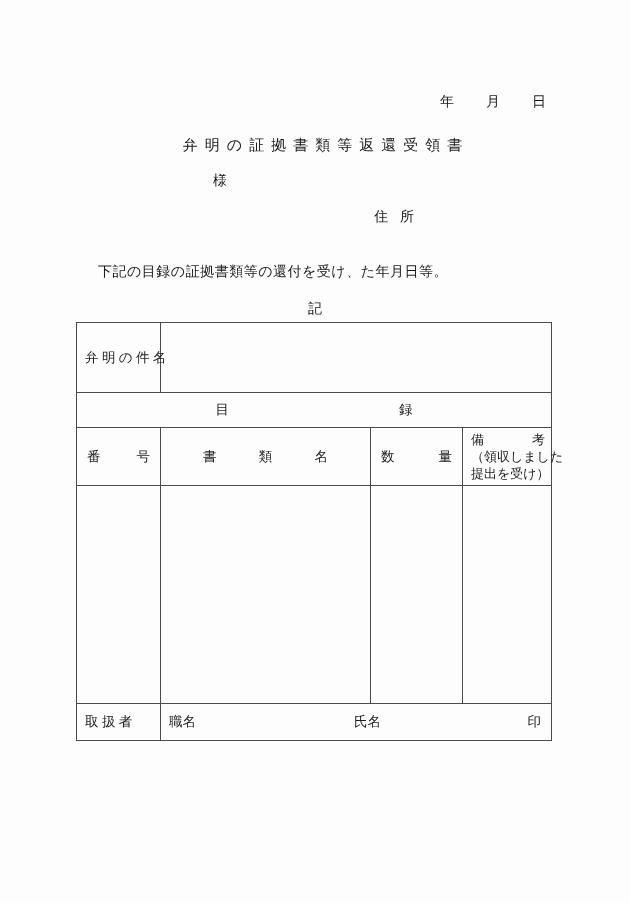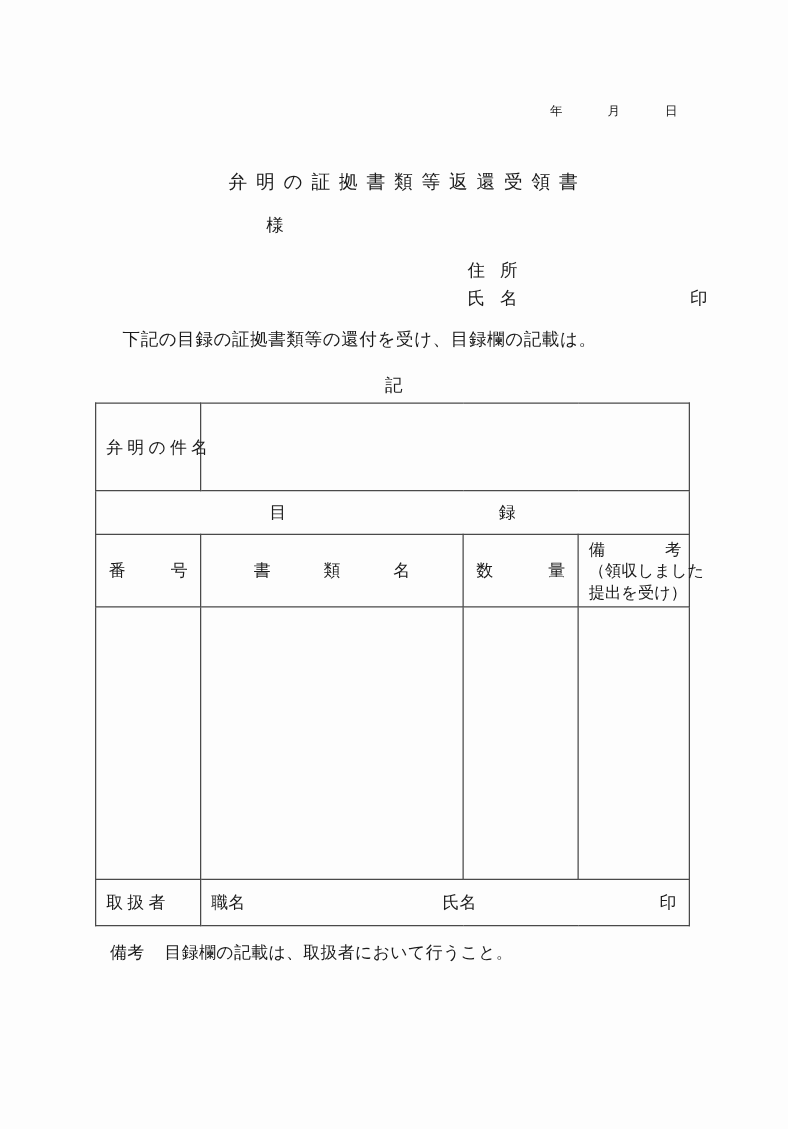--- a/index.html
+++ b/index.html
@@ -27,22 +27,22 @@
     left: 76px;
     top: 76px;
     font-size: 14px;
     letter-spacing: 0.4px;
     white-space: nowrap;
   }
 
   .date-line {
     position: absolute;
     left: 440px;
-    top: 82px;
-    font-size: 10px;
+    top: 93px;
+    font-size: 14px;
     white-space: nowrap;
   }
   .date-line .d-seg {
     display: inline-block;
     width: 46px;
   }
   .date-line .d-seg:last-child { width: auto; }
 
   .doc-title {
     position: absolute;
@@ -202,27 +202,23 @@
   </div>
 
   <div class="doc-title">弁明の証拠書類等返還受領書</div>
 
   <div class="addressee">様</div>
 
   <div class="sender">
     <div class="sender-row">
       <span class="lbl"><span>住</span><span class="sp"></span><span>所</span></span>
     </div>
-    <div class="sender-row">
-      <span class="lbl"><span>氏</span><span class="sp"></span><span>名</span></span>
-      <span class="seal">印</span>
-    </div>
   </div>
 
-  <div class="statement">下記の目録の証拠書類等の還付を受け、目録欄の記載は。</div>
+  <div class="statement">下記の目録の証拠書類等の還付を受け、た年月日等。</div>
 
   <div class="ki-mark">記</div>
 
   <table class="form-table">
     <colgroup>
       <col style="width:84px">
       <col style="width:210px">
       <col style="width:92px">
       <col style="width:89px">
     </colgroup>
@@ -294,17 +290,14 @@
           <div class="handler-fields">
             <span class="hf-post">職名</span>
             <span class="hf-name">氏名</span>
             <span class="hf-seal">印</span>
           </div>
         </td>
       </tr>
     </tbody>
   </table>
 
-  <div class="footnote">
-    <span>備考</span><span class="fn-gap"></span><span>目録欄の記載は、取扱者において行うこと。</span>
-  </div>
 
 </div>
 
 </body></html>

